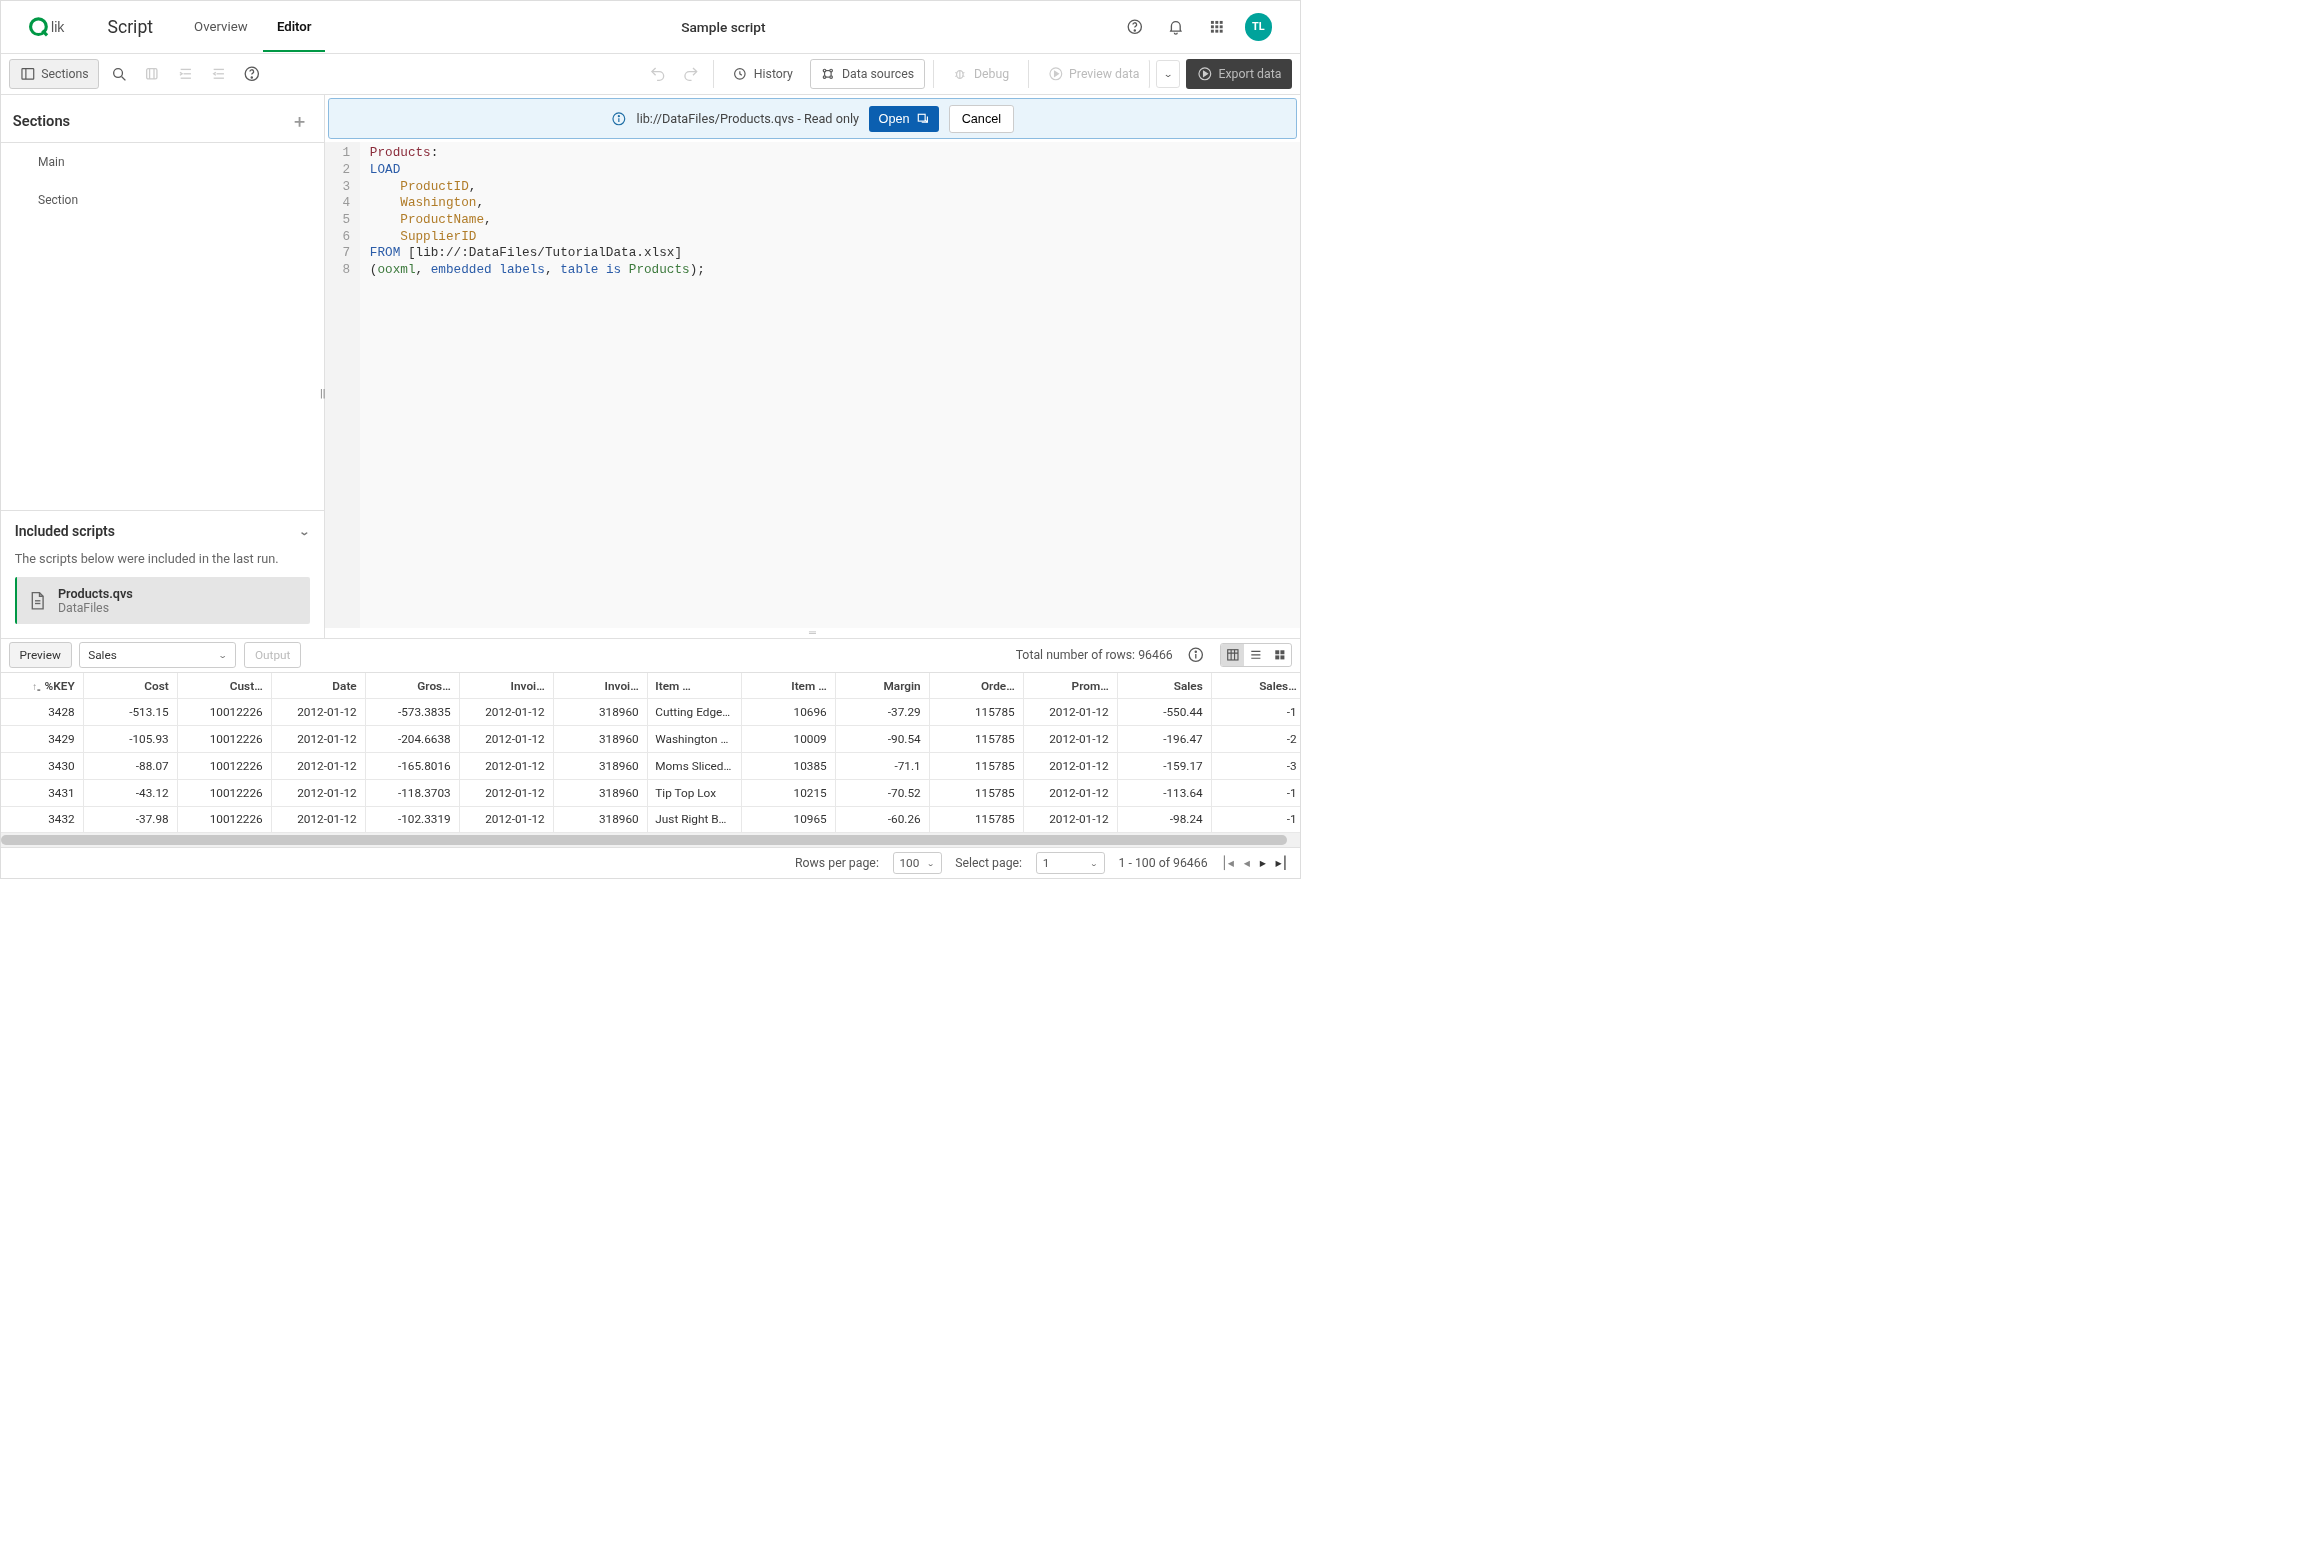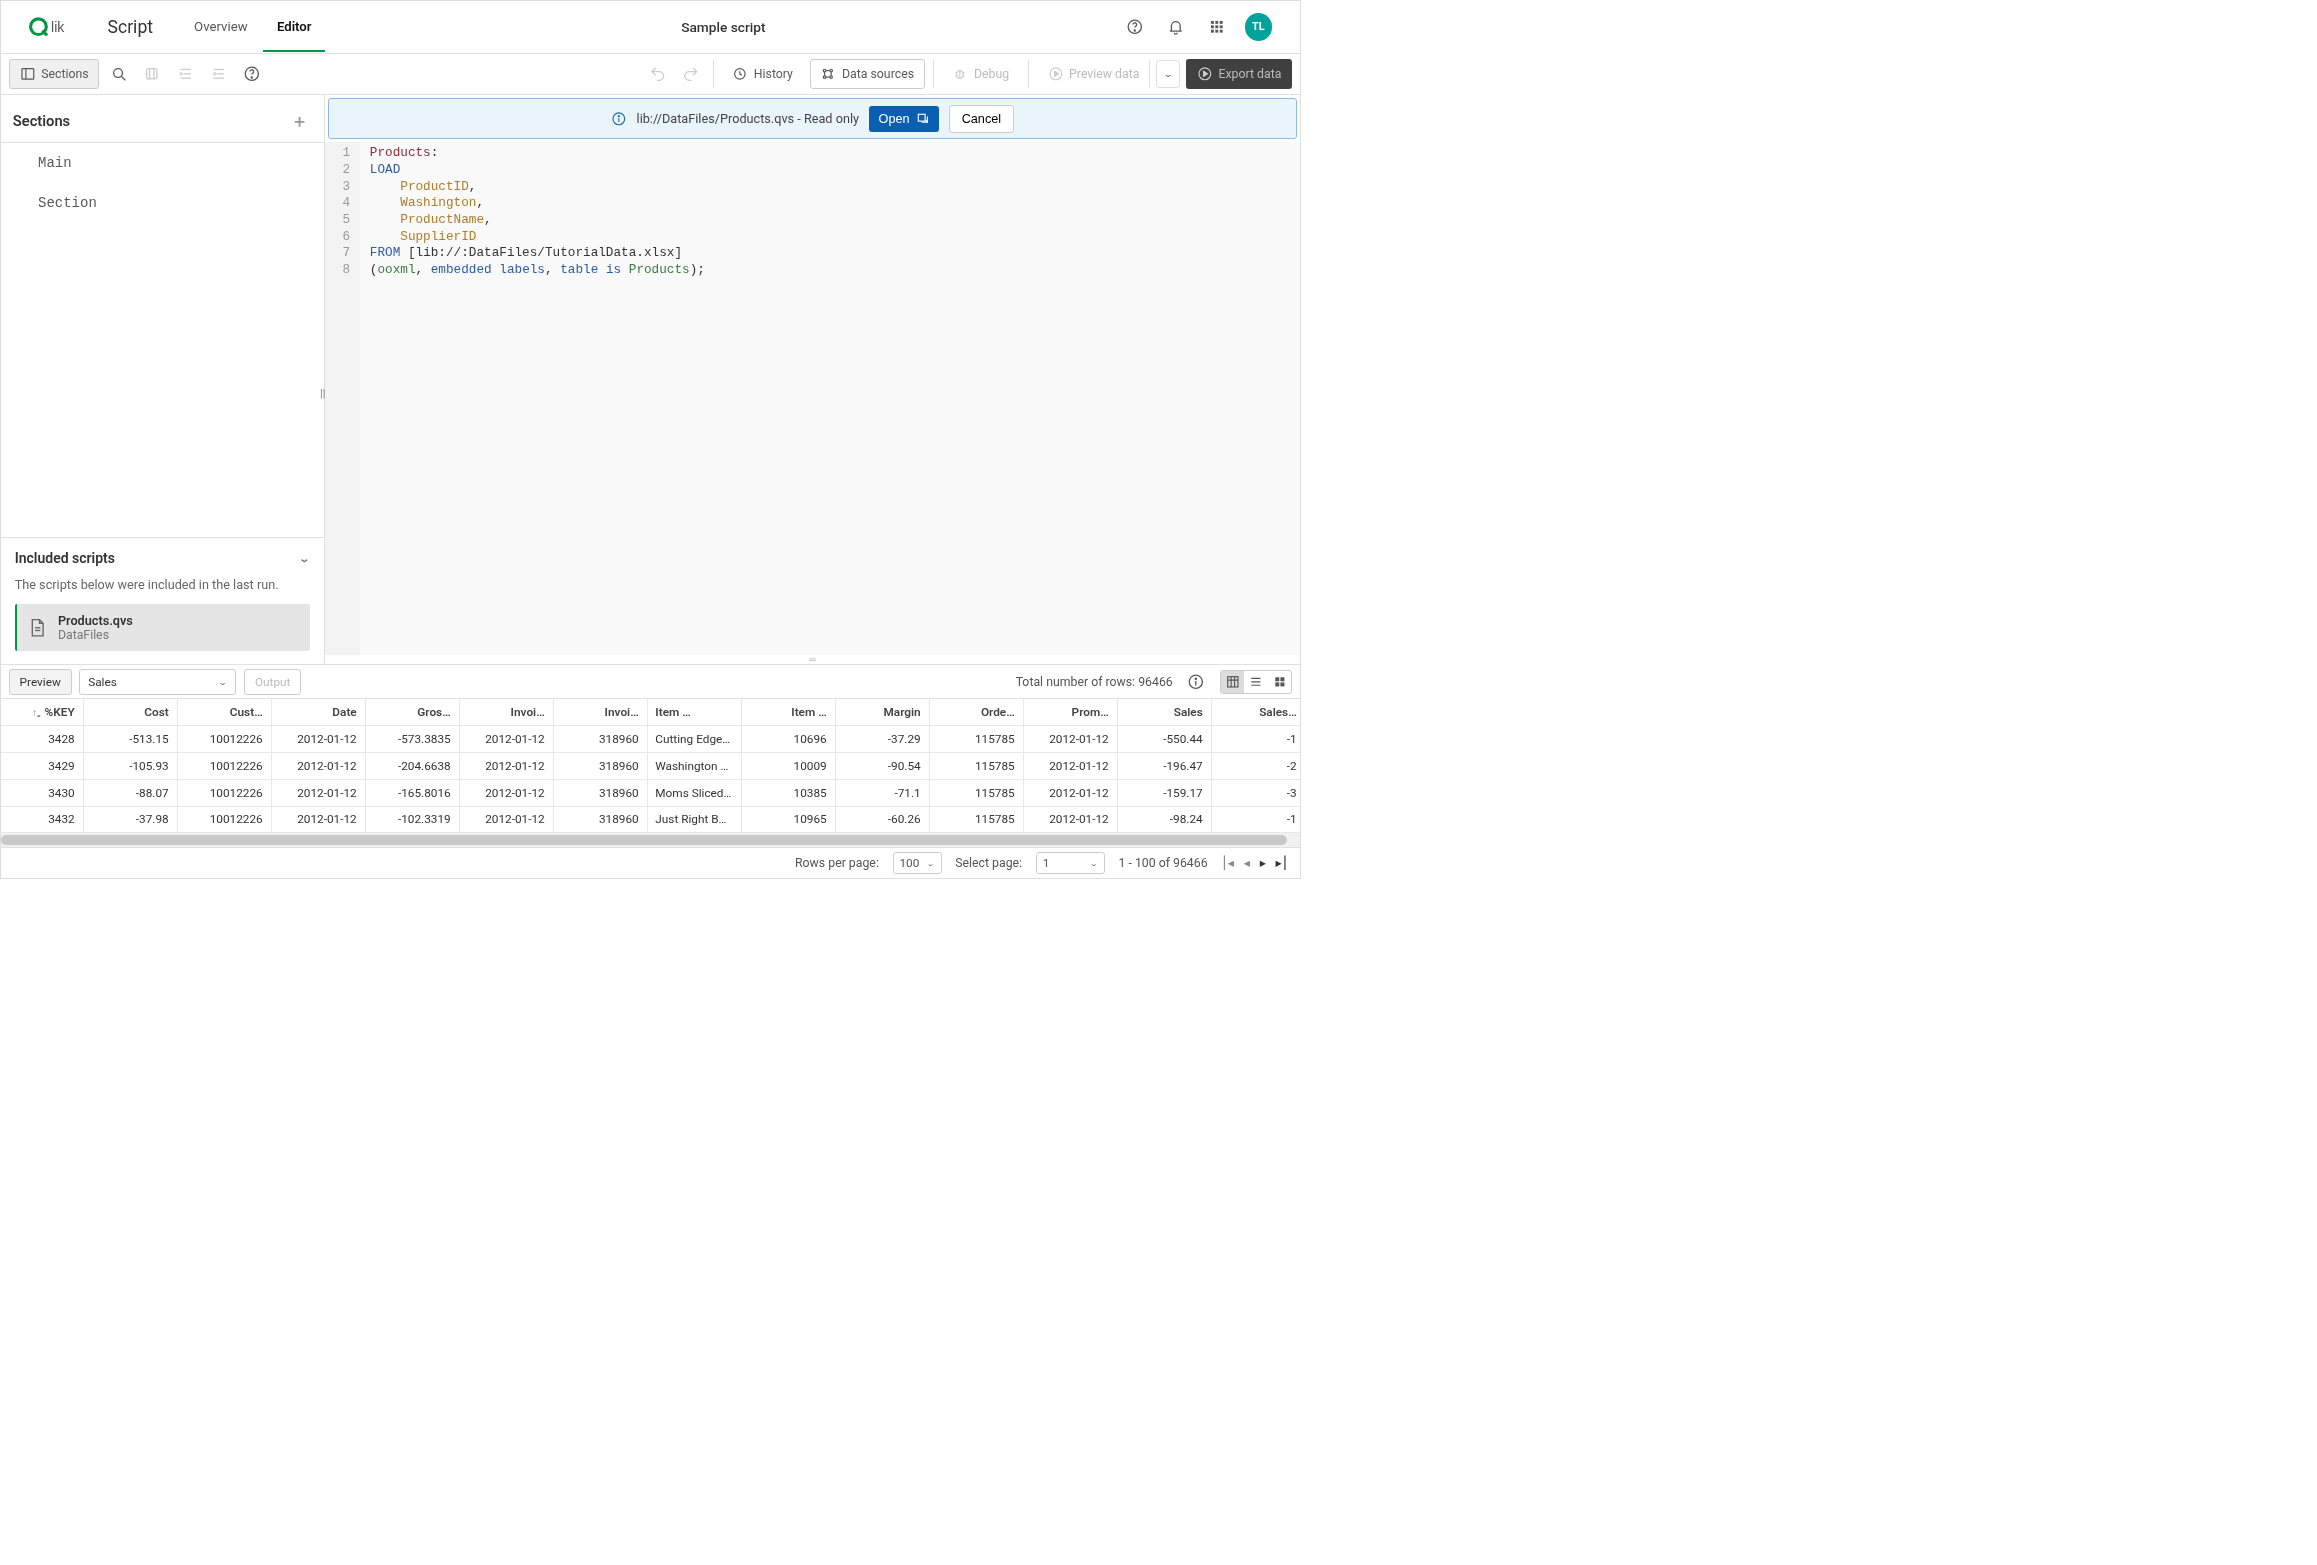--- a/index.html
+++ b/index.html
@@ -159,23 +159,22 @@
   color: #999;
   font-size: 17.6px;
   cursor: pointer;
 }
 .side-list {
   border-top: 1px solid #e0e0e0;
 }
 .side-item {
   padding: 11.8px 15.7px 11.8px 37px;
   color: #595959;
-  font-size: 14px;
+  font-size: 12px;
   cursor: pointer;
-  font-family: Liberation Mono, monospace;
 }
 .included-scripts {
   margin-top: auto;
   border-top: 1px solid #e0e0e0;
 }
 .inc-header {
   display: flex;
   align-items: center;
   padding: 11.8px 13.7px;
   font-weight: 600;
@@ -743,20 +742,36 @@
               <td class="col-invn">318960</td>
               <td class="col-item left-col">Moms Sliced Ham</td>
               <td class="col-iteml">10385</td>
               <td class="col-marg">-71.1</td>
               <td class="col-ord">115785</td>
               <td class="col-prom">2012-01-12</td>
               <td class="col-sales">-159.17</td>
               <td class="col-salesq">-3</td>
             </tr>
             <tr>
+              <td class="col-key">3431</td>
+              <td class="col-cost">-43.12</td>
+              <td class="col-cust">10012226</td>
+              <td class="col-date">2012-01-12</td>
+              <td class="col-gross">-118.3703</td>
+              <td class="col-invd">2012-01-12</td>
+              <td class="col-invn">318960</td>
+              <td class="col-item left-col">Tip Top Lox</td>
+              <td class="col-iteml">10215</td>
+              <td class="col-marg">-70.52</td>
+              <td class="col-ord">115785</td>
+              <td class="col-prom">2012-01-12</td>
+              <td class="col-sales">-113.64</td>
+              <td class="col-salesq">-1</td>
+            </tr>
+            <tr>
               <td class="col-key">3432</td>
               <td class="col-cost">-37.98</td>
               <td class="col-cust">10012226</td>
               <td class="col-date">2012-01-12</td>
               <td class="col-gross">-102.3319</td>
               <td class="col-invd">2012-01-12</td>
               <td class="col-invn">318960</td>
               <td class="col-item left-col">Just Right Beef S</td>
               <td class="col-iteml">10965</td>
               <td class="col-marg">-60.26</td>

